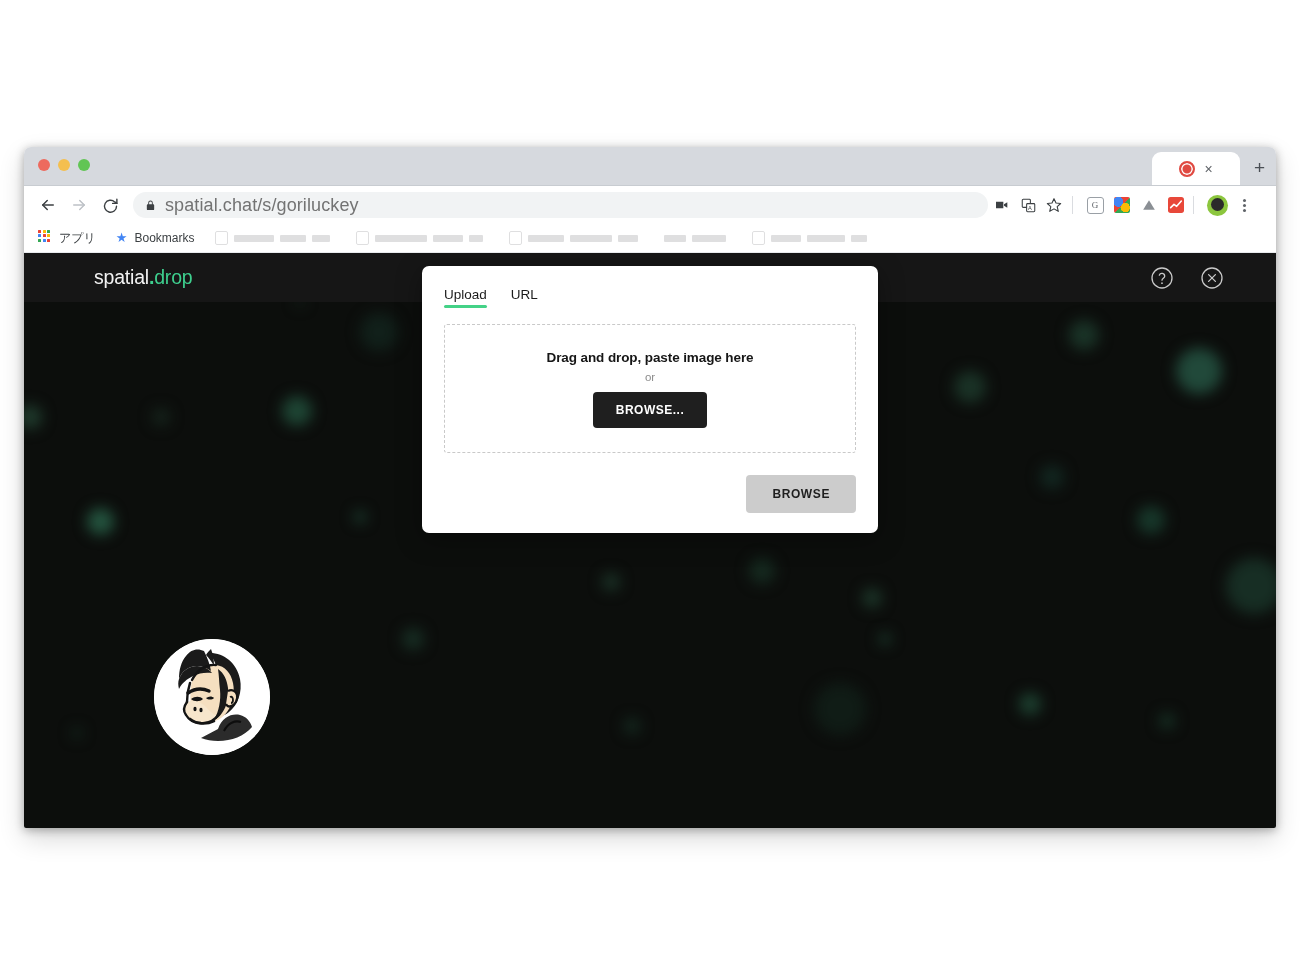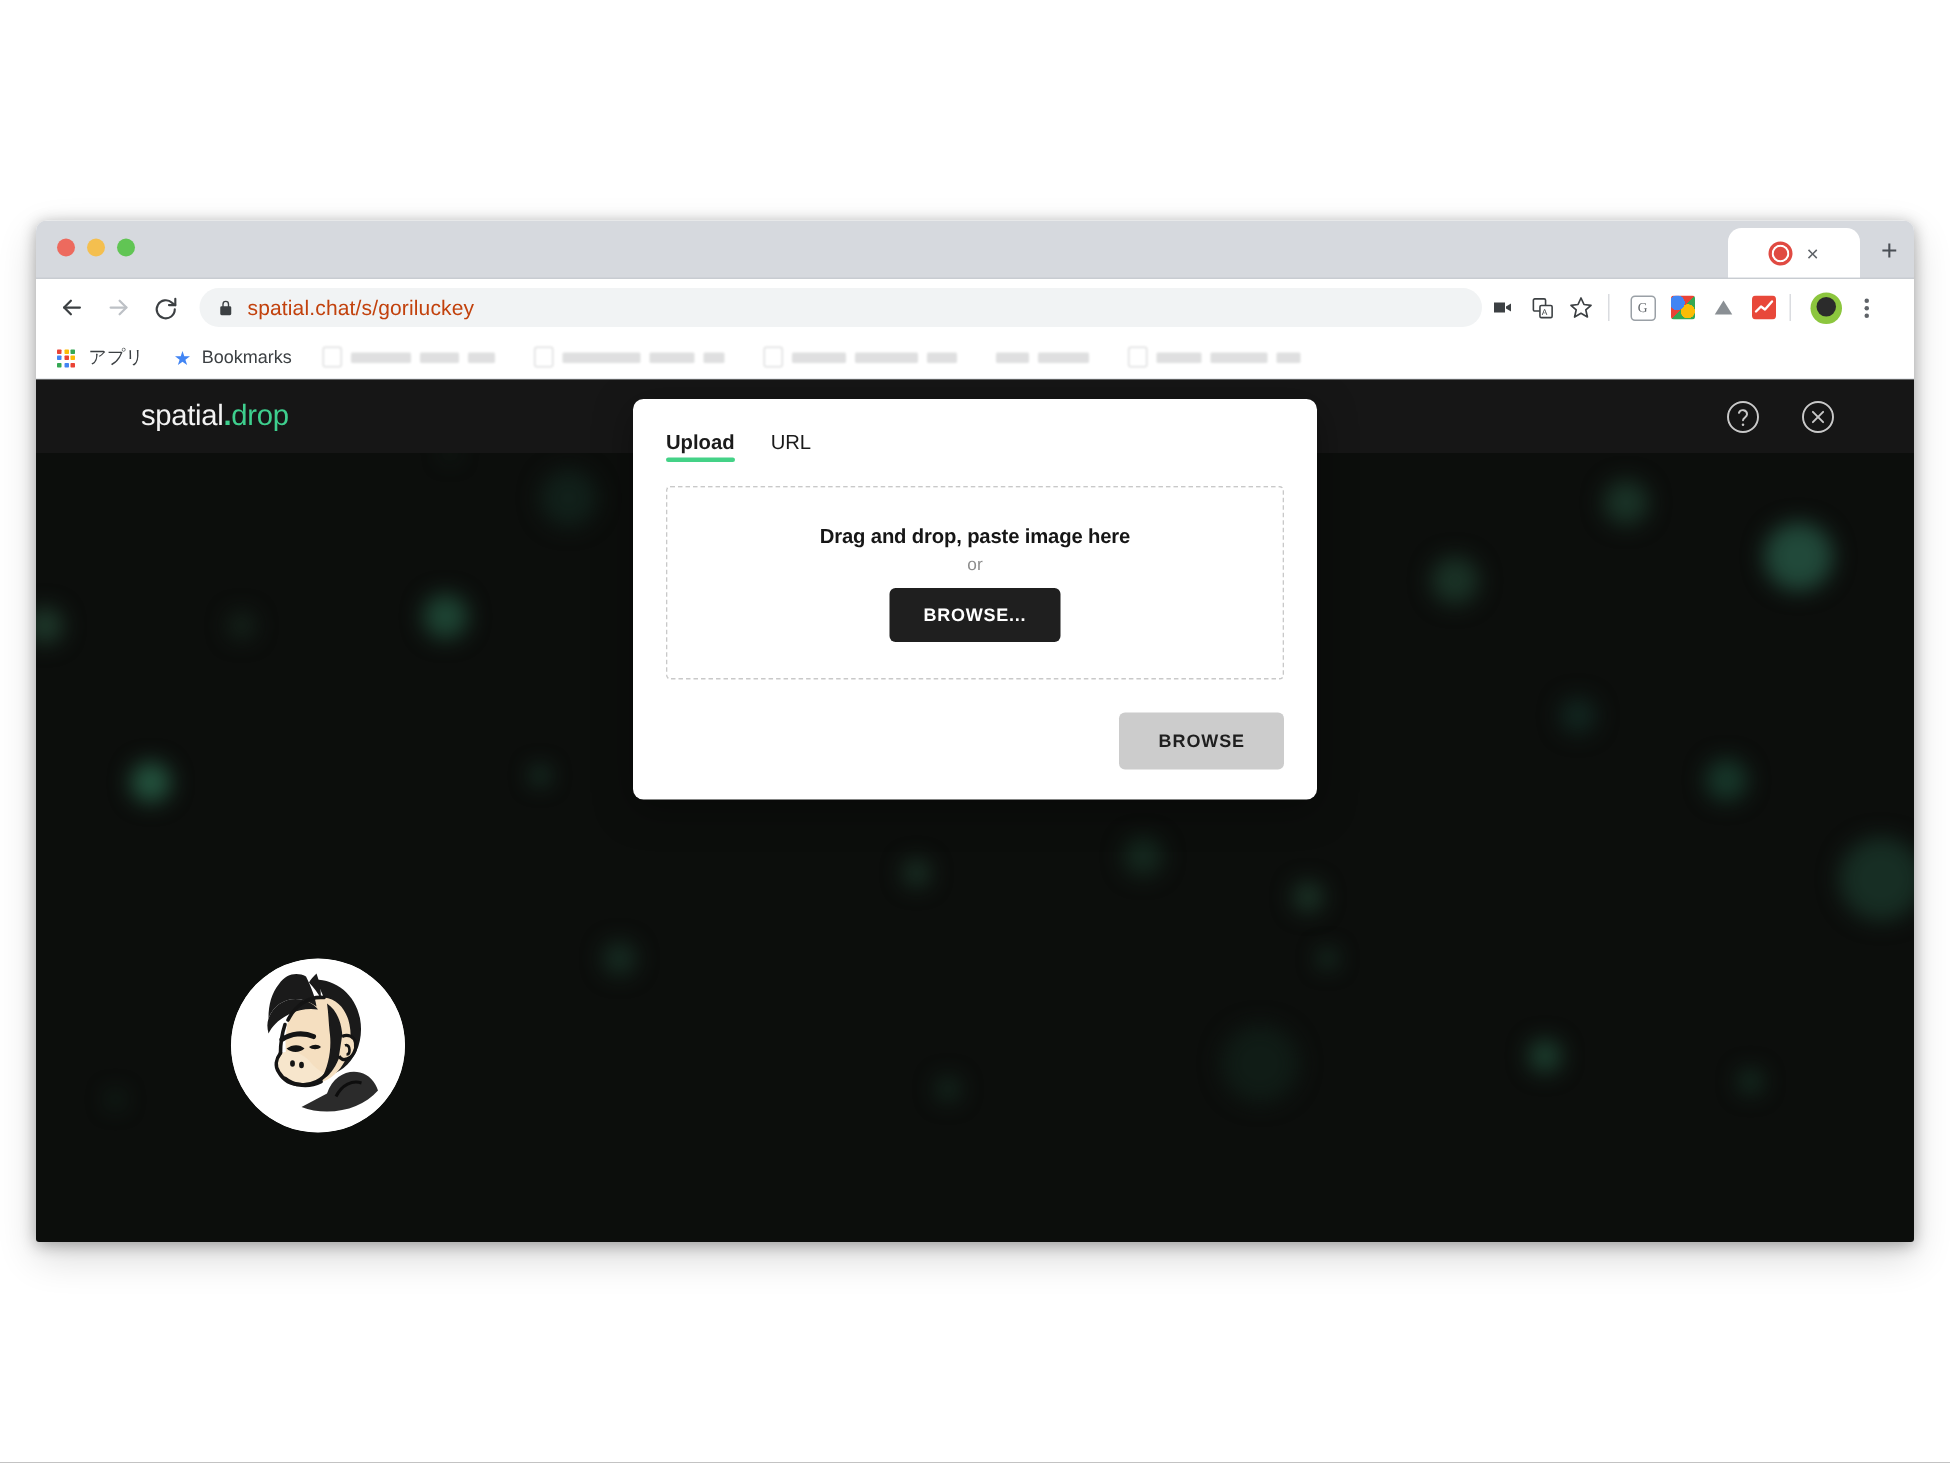--- a/index.html
+++ b/index.html
@@ -117,22 +117,22 @@
     align-items: center;
     padding: 0 12px;
     box-sizing: border-box;
   }
   .lock-icon {
     margin-right: 9px;
     display: flex;
     align-items: center;
   }
   .omnibox-url {
-    font-size: 14px;
-    color: #c2410c;
+    font-size: 18px;
+    color: #737373;
     white-space: nowrap;
     letter-spacing: 0.1px;
   }
   .omni-action {
     width: 24px;
     height: 24px;
     display: flex;
     align-items: center;
     justify-content: center;
     color: #3c4043;
@@ -207,21 +207,21 @@
     height: 28px;
     background: #ffffff;
     display: flex;
     align-items: center;
     padding: 0 14px;
     border-bottom: 1px solid #e8eaed;
     overflow: hidden;
   }
   .bm-item {
     display: flex;
-    align-items: flex-end;
+    align-items: flex-start;
     gap: 7px;
     margin-right: 20px;
     font-size: 12px;
     color: #3c4043;
     white-space: nowrap;
   }
   .apps-grid {
     width: 14px; height: 14px;
     display: grid;
     grid-template-columns: repeat(3, 3px);
@@ -337,21 +337,21 @@
     gap: 24px;
     margin-bottom: 16px;
   }
   .modal-tab {
     font-size: 13.5px;
     color: #1b1b1b;
     padding-bottom: 6px;
     position: relative;
   }
   .modal-tab.active {
-    font-weight: bold;
+    font-weight: normal;
     text-align: center;
   }
   .modal-tab.active::after {
     content: "";
     position: absolute;
     left: 0; right: 0; bottom: 0;
     height: 3px;
     background: #44d287;
     border-radius: 2px;
   }

